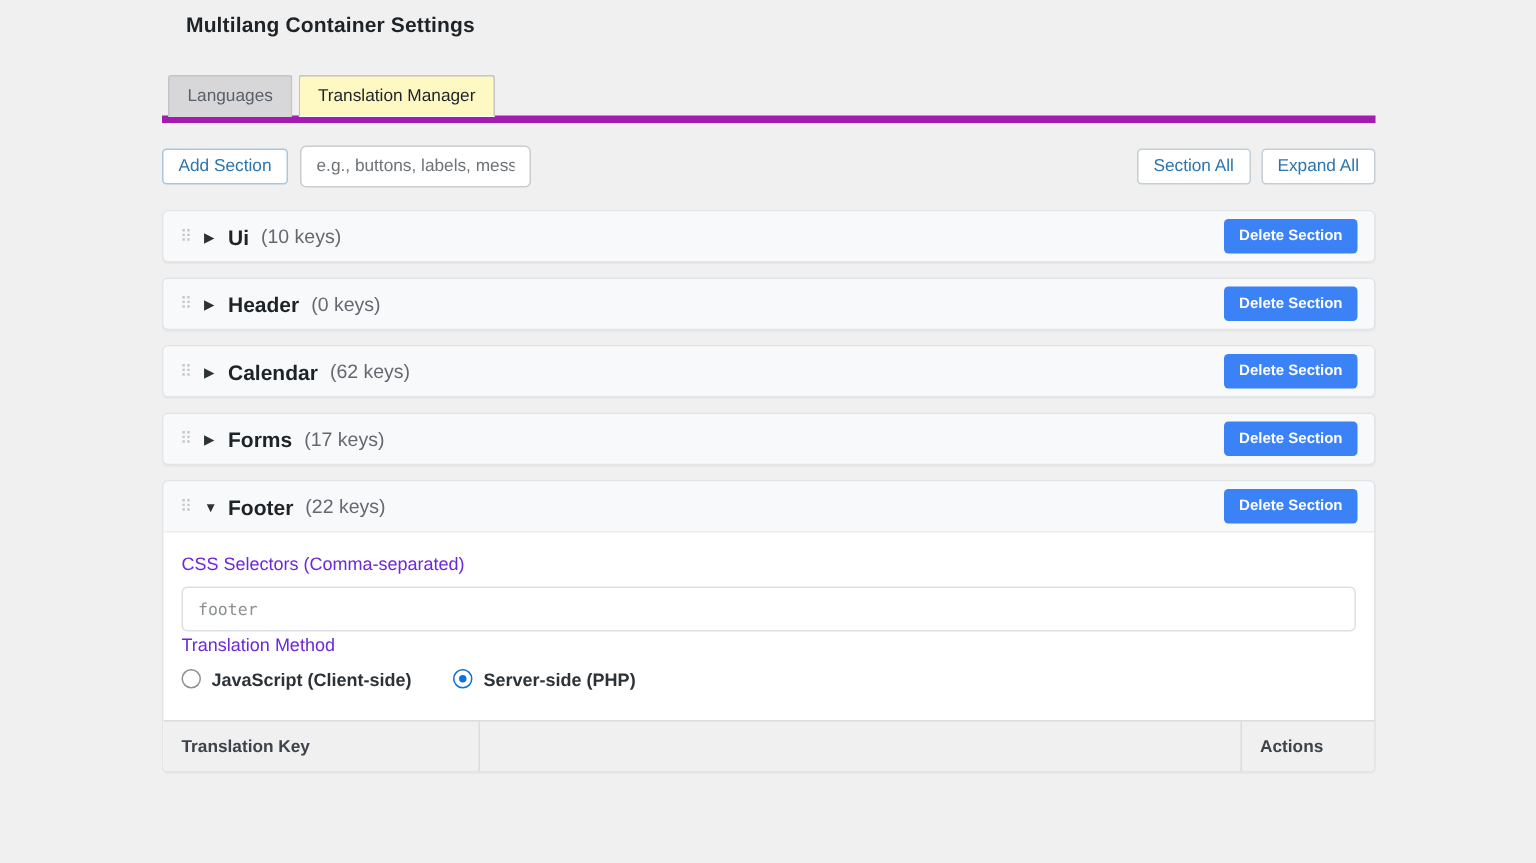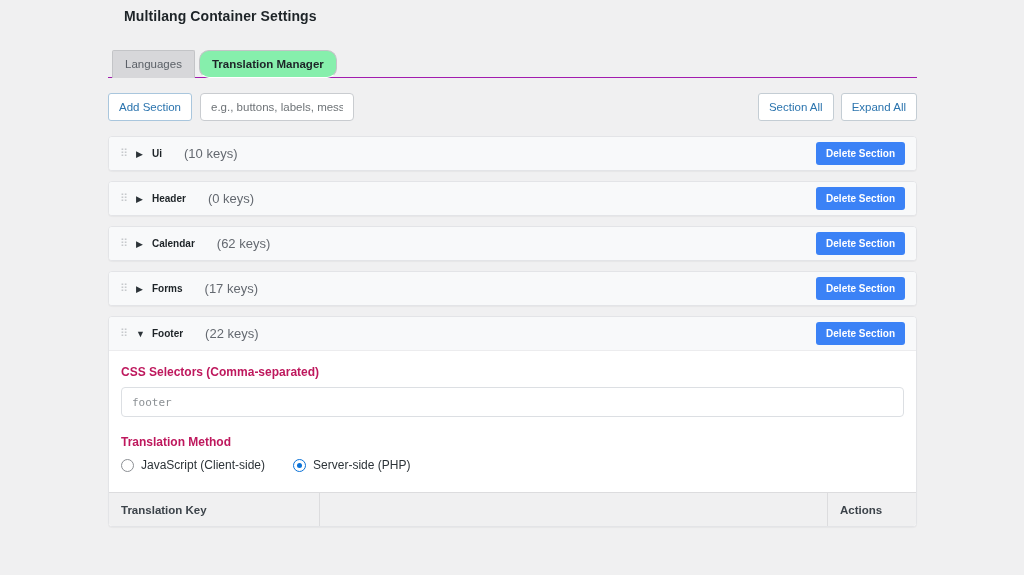--- a/index.html
+++ b/index.html
@@ -7,38 +7,37 @@
   body {
     background:#f0f0f1;
     font-family:"Liberation Sans", sans-serif;
     color:#1d2327;
   }
   .wrap { width:809px; margin-left:108px; }
 
   .page-title { font-size:14px; font-weight:bold; padding-top:8px; letter-spacing:.1px;margin-left:16px; }
 
   
-  .tabbar { margin-top:25px; border-bottom:1px solid #a21caf; padding-left:4px; display:flex; }
+  .tabbar { margin-top:25px; border-bottom:5px solid #a21caf; padding-left:4px; display:flex; }
   .tab {
     font-size:11.5px; padding:7px 12px; margin-right:4px;
     border:1px solid #c3c4c7; border-bottom:none;
     background:#d7d7da; color:#5b6067; cursor:pointer;
     position:relative; top:1px; border-radius:2px 2px 0 0;
   }
   .tab.active {
-    background:#86efac; color:#1d2327; font-weight:bold;
+    background:#fef9c3; color:#1d2327; font-weight:normal;
     border-bottom:1px solid #ffffff;
-    border-radius:10px;
   }
 
   .section-heading { margin-top:21px; font-size:18px; font-weight:bold; }
   .description { margin-top:13px; font-size:12px; color:#50575e; }
 
   
-  .toolbar { margin-top:15px; display:flex; }
+  .toolbar { margin-top:15px; display:flex; align-items:center; }
   .btn {
     display:inline-block; background:#fff; border:1px solid #a9c6dd; color:#2b74ae;
     font-size:11.5px; padding:5px 10px; border-radius:3px; cursor:pointer;
     font-family:"Liberation Sans", sans-serif;
   }
   .toolbar .new-section-input {
     margin-left:8px; width:154px; height:28px; border:1px solid #c9ccd0; border-radius:4px;
     font-size:11.5px; padding:0 10px; color:#2c3338; background:#fff;
     font-family:"Liberation Sans", sans-serif;
   }
@@ -51,40 +50,40 @@
   .card {
     background:#fdfdfd; border:1px solid #e3e4e7; border-radius:4px;
     margin-bottom:10px; box-shadow:0 1px 1px rgba(0,0,0,.04); overflow:hidden;
   }
   .card-header {
     display:flex; align-items:center; height:33px; padding:0 11px;
     background:#f8f9fa; cursor:pointer;
   }
   .drag-handle { color:#c6c9cc; font-size:11px; letter-spacing:-1px; cursor:grab; width:16px; }
   .caret { font-size:9px; color:#2c3338; width:16px; }
-  .sec-name { font-size:10px; font-weight:bold; margin-right:22px; }
+  .sec-name { font-size:14px; font-weight:bold; margin-right:8px; }
   .sec-count { font-size:13px; color:#646970; }
   .flex-spacer { flex:1; }
   .delete-btn {
     background:#3b82f6; color:#fff; border:none; border-radius:3px;
     font-size:10px; font-weight:bold; padding:6px 10px; cursor:pointer;
     font-family:"Liberation Sans", sans-serif;
   }
 
   
   .card-body { background:#ffffff; border-top:1px solid #ececee; padding:14px 12px 0 12px; }
-  .field-label { font-size:12px; font-weight:bold; color:#be185d; }
+  .field-label { font-size:12px; font-weight:normal; color:#6d28d9; }
   .selectors-input {
     margin-top:8px; width:100%; height:30px; border:1px solid #dcdfe3; border-radius:4px;
     font-family:"DejaVu Sans Mono", monospace; font-size:11px; color:#8b9094;
     padding:0 10px; background:#fff;
   }
-  .method-block { margin-top:18px; }
+  .method-block { margin-top:2px; }
   .radio-row { margin-top:9px; display:flex; align-items:center; }
-  .radio-opt { display:flex; align-items:center; margin-right:28px; cursor:pointer; }
+  .radio-opt { display:flex; align-items:flex-start; margin-right:28px; cursor:pointer;font-weight:bold; }
   .radio {
     width:13px; height:13px; border:1px solid #8c8f94; border-radius:50%;
     background:#fff; margin-right:7px; position:relative; flex:0 0 13px;
   }
   .radio.checked { border-color:#0b72d7; }
   .radio.checked::after {
     content:""; position:absolute; left:3px; top:3px; width:5px; height:5px;
     border-radius:50%; background:#0b72d7;
   }
   .radio-label { font-size:12px; color:#2c3338; }

